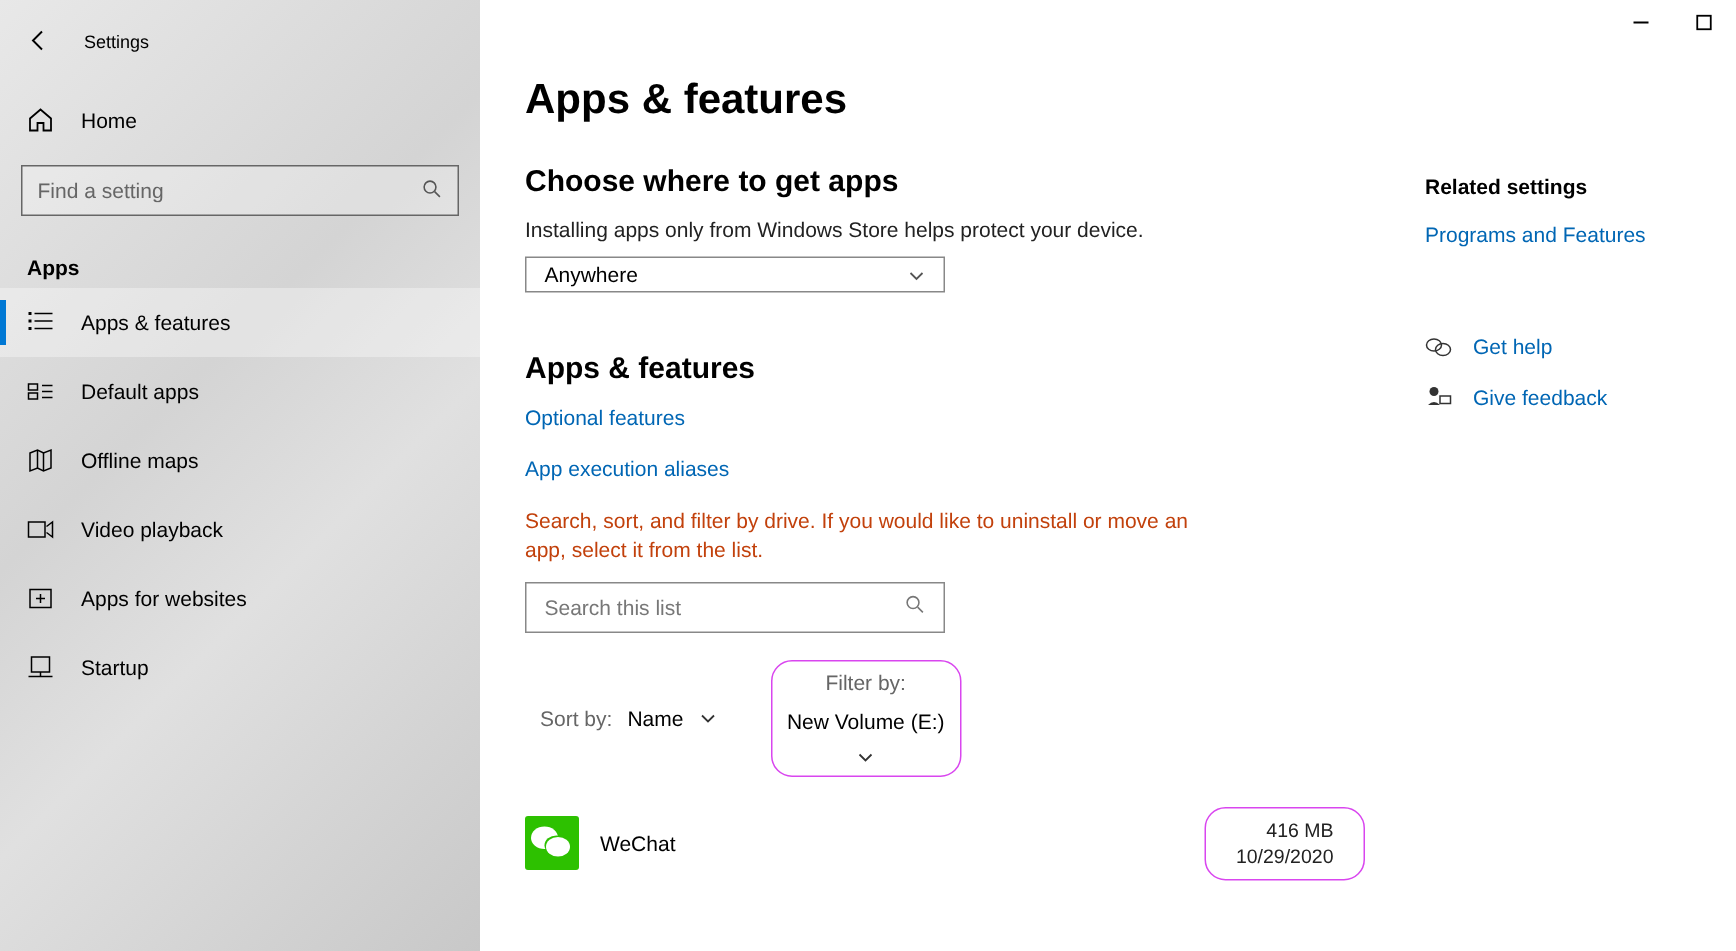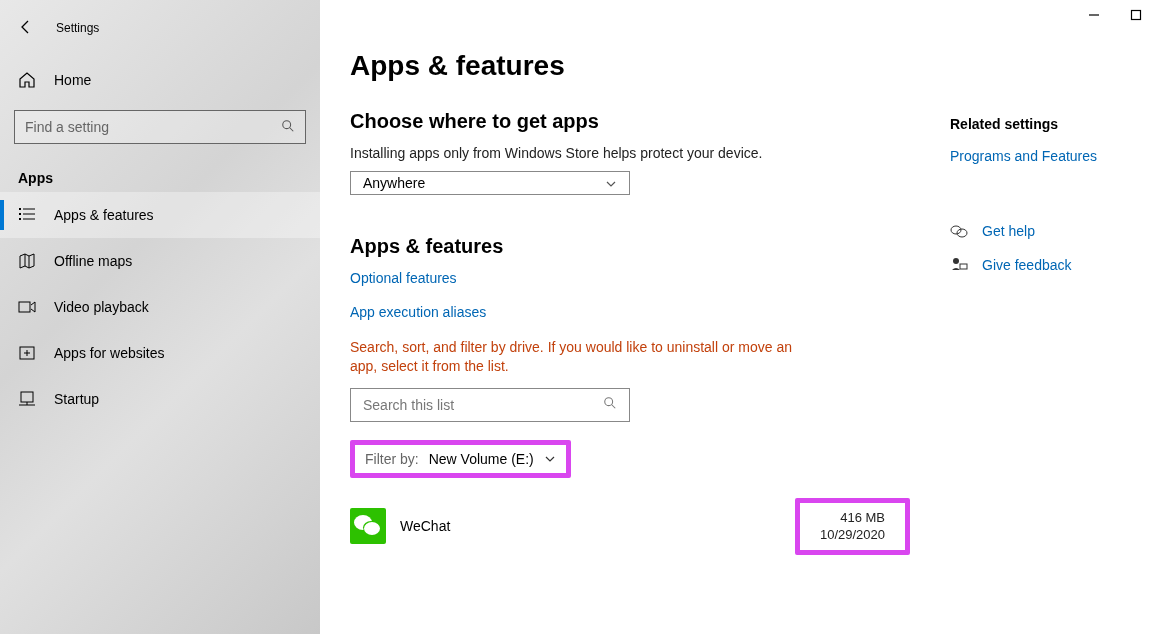--- a/index.html
+++ b/index.html
@@ -184,22 +184,23 @@
   .sf-item {
     display: flex;
     align-items: center;
     font-size: 14px;
     cursor: pointer;
     gap: 10px;
     padding: 6px 10px;
   }
   .sf-item .muted { color: #666; }
   .hl-red {
-    border: 5px solid #d946ef;
-    border-radius: 2px;
+    border: 1px solid #d946ef;
+    border-radius: 14px;
+    flex-direction: column;
   }
   
   .app-row {
     display: flex;
     align-items: center;
   }
   .app-icon {
     width: 36px; height: 36px;
     background: #2dc100;
     position: relative;
@@ -299,20 +300,32 @@
           <rect x="1" y="7" width="2" height="2" fill="#000"></rect>
           <rect x="1" y="12" width="2" height="2" fill="#000"></rect>
           <line x1="5" y1="3" x2="17" y2="3" stroke="#000"></line>
           <line x1="5" y1="8" x2="17" y2="8" stroke="#000"></line>
           <line x1="5" y1="13" x2="17" y2="13" stroke="#000"></line>
         </svg>
     </span>
     <span class="lbl">Apps &amp; features</span>
   </div>
 
+  <div class="nav-item">
+    <span class="icon">
+      <svg viewBox="0 0 18 18" width="18" height="18">
+          <rect x="1" y="4" width="6" height="4" fill="none" stroke="#000"></rect>
+          <rect x="1" y="10" width="6" height="4" fill="none" stroke="#000"></rect>
+          <line x1="10" y1="5" x2="17" y2="5" stroke="#000"></line>
+          <line x1="10" y1="9" x2="17" y2="9" stroke="#000"></line>
+          <line x1="10" y1="13" x2="17" y2="13" stroke="#000"></line>
+        </svg>
+    </span>
+    <span class="lbl">Default apps</span>
+  </div>
 
   <div class="nav-item">
     <span class="icon">
       <svg viewBox="0 0 18 18" width="18" height="18">
           <path d="M2 4 L7 2 L11 4 L16 2 V14 L11 16 L7 14 L2 16 Z" fill="none" stroke="#000"></path>
           <line x1="7" y1="2" x2="7" y2="14" stroke="#000"></line>
           <line x1="11" y1="4" x2="11" y2="16" stroke="#000"></line>
         </svg>
     </span>
     <span class="lbl">Offline maps</span>
@@ -390,20 +403,27 @@
         <input type="text" placeholder="Search this list" style="">
         <span>
           <svg viewBox="0 0 16 16" width="14" height="14">
               <circle cx="6.5" cy="6.5" r="4.5" stroke="#777" stroke-width="1.2" fill="none"></circle>
               <line x1="10" y1="10" x2="14" y2="14" stroke="#777" stroke-width="1.2"></line>
             </svg>
         </span>
       </div>
 
       <div class="sort-filter-row">
+        <div class="sf-item">
+          <span class="muted">Sort by:</span>
+          <span>Name</span>
+          <svg viewBox="0 0 12 12" width="12" height="12">
+              <path d="M2 4 L6 8 L10 4" stroke="#333" stroke-width="1.2" fill="none"></path>
+            </svg>
+        </div>
         <div class="sf-item hl-red">
           <span class="muted">Filter by:</span>
           <span>New Volume (E:)</span>
           <svg viewBox="0 0 12 12" width="12" height="12">
               <path d="M2 4 L6 8 L10 4" stroke="#333" stroke-width="1.2" fill="none"></path>
             </svg>
         </div>
       </div>
 
       <div class="app-row">

